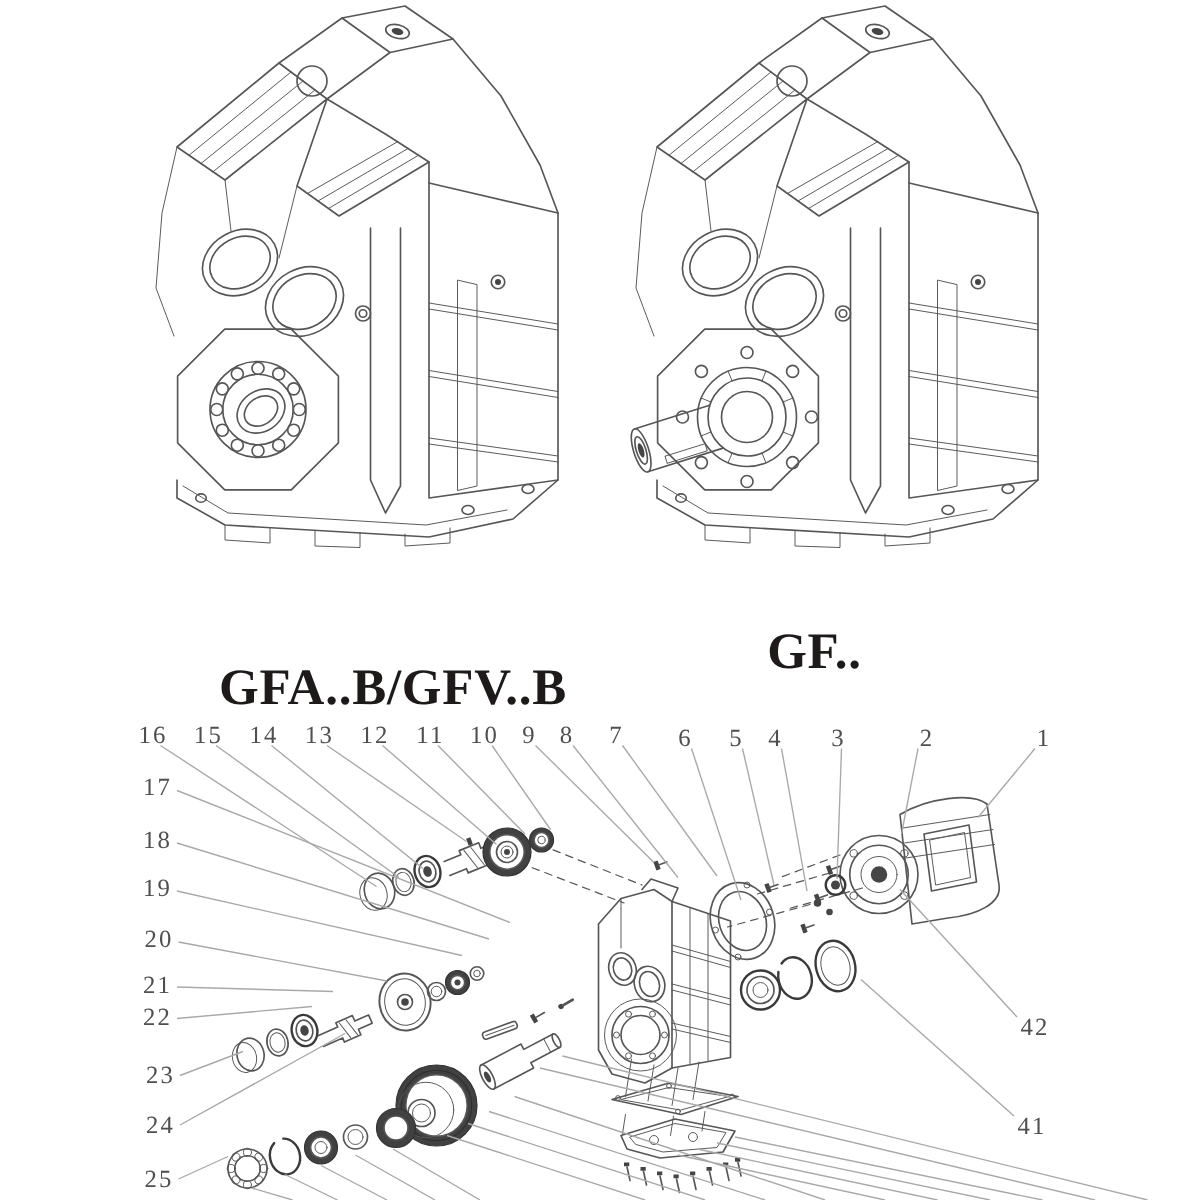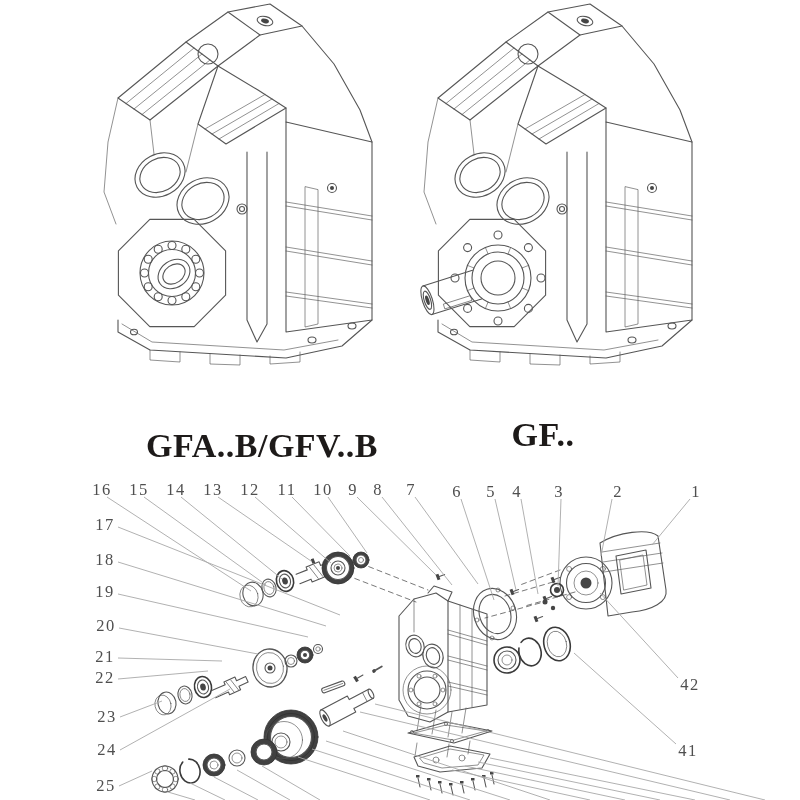--- a/index.html
+++ b/index.html
@@ -110,21 +110,21 @@
       <g transform="translate(88 276) rotate(162.5)">
         <path d="M22,-15 L74,-15 M22,15 L74,15"></path>
         <ellipse cx="74" cy="0" rx="5" ry="15"></ellipse>
         <ellipse cx="74" cy="0" rx="3.2" ry="9.5"></ellipse>
         <ellipse class="fdark" cx="74" cy="0" rx="1.8" ry="5"></ellipse>
         <path class="thin" d="M32,-13.5 L60,-13.5 L60,-8.5 L32,-8.5 Z"></path>
       </g>
     </g>
   </svg>
 
-  <div class="model-label" style="left:262px;top:427px;">GFA..B/GFV..B</div>
+  <div class="model-label" style="left:262px;top:440px;">GFA..B/GFV..B</div>
   <div class="model-label" style="left:543px;top:416px;">GF..</div>
 
   <svg style="left:0;top:470px;" width="800" height="330" viewBox="0 470 800 330">
 
     <g class="ln">
       <path d="M399,652 L399,616 L414,599 L436,593 L448,601 L448,712 L430,722 L408,716 L399,700 Z"></path>
       <path d="M428,593 L434,586 L452,592 L448,601"></path>
       <path class="thin" d="M414,599 L414,632"></path>
       <ellipse cx="415" cy="646" rx="9" ry="11" transform="rotate(-18 415 646)"></ellipse>
       <ellipse cx="415" cy="646" rx="6" ry="7.5" transform="rotate(-18 415 646)"></ellipse>

